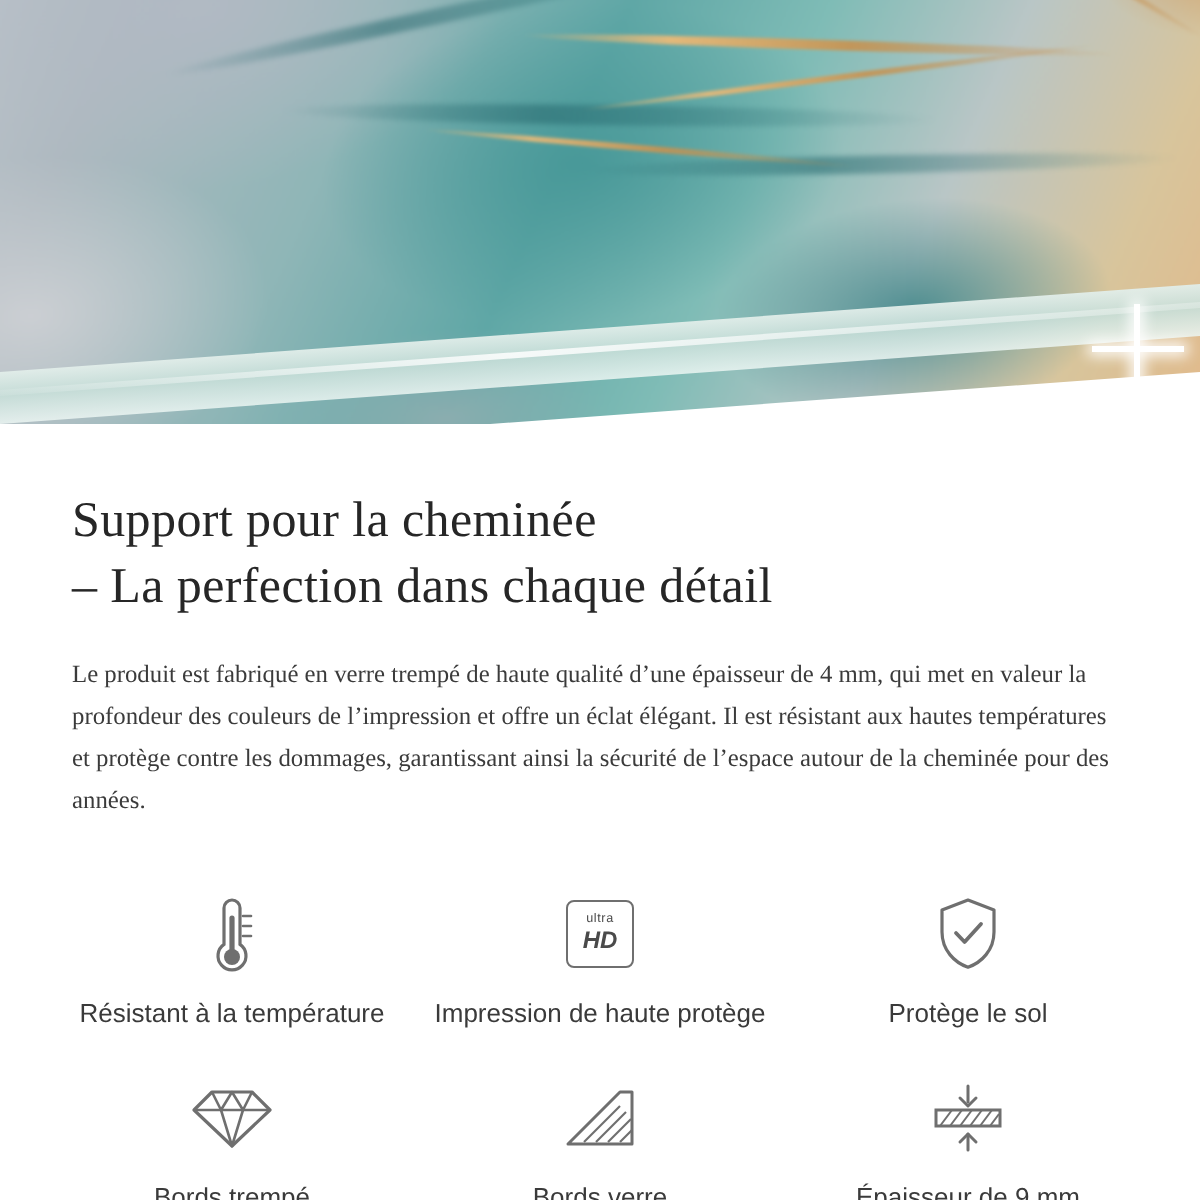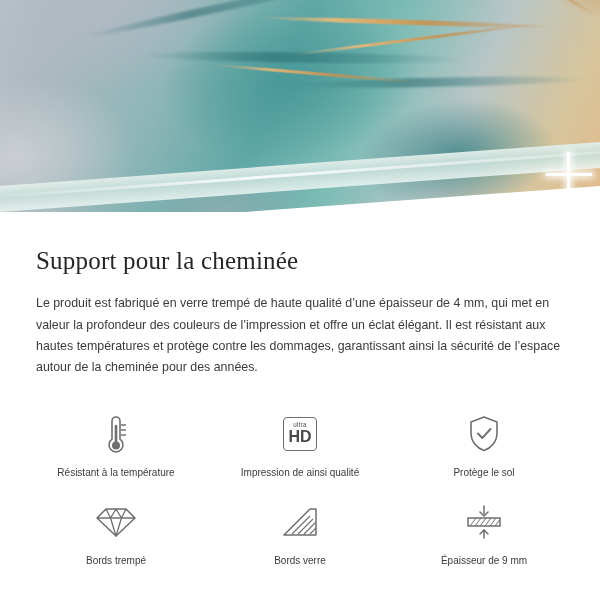--- a/index.html
+++ b/index.html
@@ -123,21 +123,21 @@
     font-family: "Liberation Serif", serif;
     font-weight: 400;
     font-size: 25px;
     line-height: 1.33;
     color: #262626;
     margin: 10px 0 16px 0;
     letter-spacing: 0.2px;
   }
   h1.title .line2 { display: block; }
   p.desc {
-    font-family: Liberation Sans, sans-serif;
+    font-family: Liberation Serif, serif;
     font-size: 12.4px;
     line-height: 1.72;
     color: #3b3b3b;
     margin: 12px 0 14px 0;
     max-width: 530px;
   }
 
   
   .features {
     display: grid;
@@ -153,21 +153,21 @@
     padding: 6px 6px 8px 6px;
   }
   .feature-icon {
     height: 46px;
     display: flex;
     align-items: center;
     justify-content: center;
     margin-bottom: 9px;
   }
   .feature-label {
-    font-size: 10px;
+    font-size: 13px;
     color: #3a3a3a;
     text-align: center;
     line-height: 1.3;
   }
   .hd-badge {
     width: 32px;
     height: 32px;
     border: 1.6px solid #6f6f6f;
     border-radius: 4px;
     display: flex;
@@ -176,23 +176,24 @@
     justify-content: center;
     color: #4a4a4a;
   }
   .hd-badge .ultra {
     font-size: 6.3px;
     letter-spacing: 0.3px;
     line-height: 1;
     margin-bottom: 1px;
   }
   .hd-badge .hd {
-    font-size: 16px;
+    font-size: 12px;
     font-weight: bold;
     line-height: 1;
+    font-style: italic;
   }
   svg { display: block; }
 </style>
 </head>
 <body>
 
 <div class="page">
 
   <div class="hero">
     <div class="hero-inner">
@@ -208,20 +209,21 @@
       </div>
     </div>
     <div class="glass-edge"></div>
     <div class="edge-highlight"></div>
     <div class="sparkle"></div>
   </div>
 
   <div class="content">
     <h1 class="title">
       <span>Support pour la cheminée</span>
+      <span class="line2">– La perfection dans chaque détail</span>
     </h1>
     <p class="desc">Le produit est fabriqué en verre trempé de haute qualité d’une épaisseur de 4 mm, qui met en valeur la profondeur des couleurs de l’impression et offre un éclat élégant. Il est résistant aux hautes températures et protège contre les dommages, garantissant ainsi la sécurité de l’espace autour de la cheminée pour des années.</p>
   </div>
 
   <div class="features">
 
     <div class="feature">
       <div class="feature-icon">
         <svg width="26" height="42" viewBox="0 0 26 42">
           <path d="M13 4a4 4 0 0 1 4 4v18.2a7 7 0 1 1-8 0V8a4 4 0 0 1 4-4z" fill="none" stroke="#6f6f6f" stroke-width="1.6"></path>
@@ -235,21 +237,21 @@
       <div class="feature-label">Résistant à la température</div>
     </div>
 
     <div class="feature">
       <div class="feature-icon">
         <div class="hd-badge">
           <span class="ultra">ultra</span>
           <span class="hd">HD</span>
         </div>
       </div>
-      <div class="feature-label">Impression de ainsi qualité</div>
+      <div class="feature-label">Impression de haute protège</div>
     </div>
 
     <div class="feature">
       <div class="feature-icon">
         <svg width="36" height="42" viewBox="0 0 36 42">
           <path d="M18 4l13 5v11c0 9-6.2 15.3-13 17.6C11.2 35.3 5 29 5 20V9l13-5z" fill="none" stroke="#6f6f6f" stroke-width="1.6" stroke-linejoin="round"></path>
           <path d="M12 20.5l4.3 4.5L24.5 16" fill="none" stroke="#6f6f6f" stroke-width="1.9" stroke-linecap="round" stroke-linejoin="round"></path>
         </svg>
       </div>
       <div class="feature-label">Protège le sol</div>

